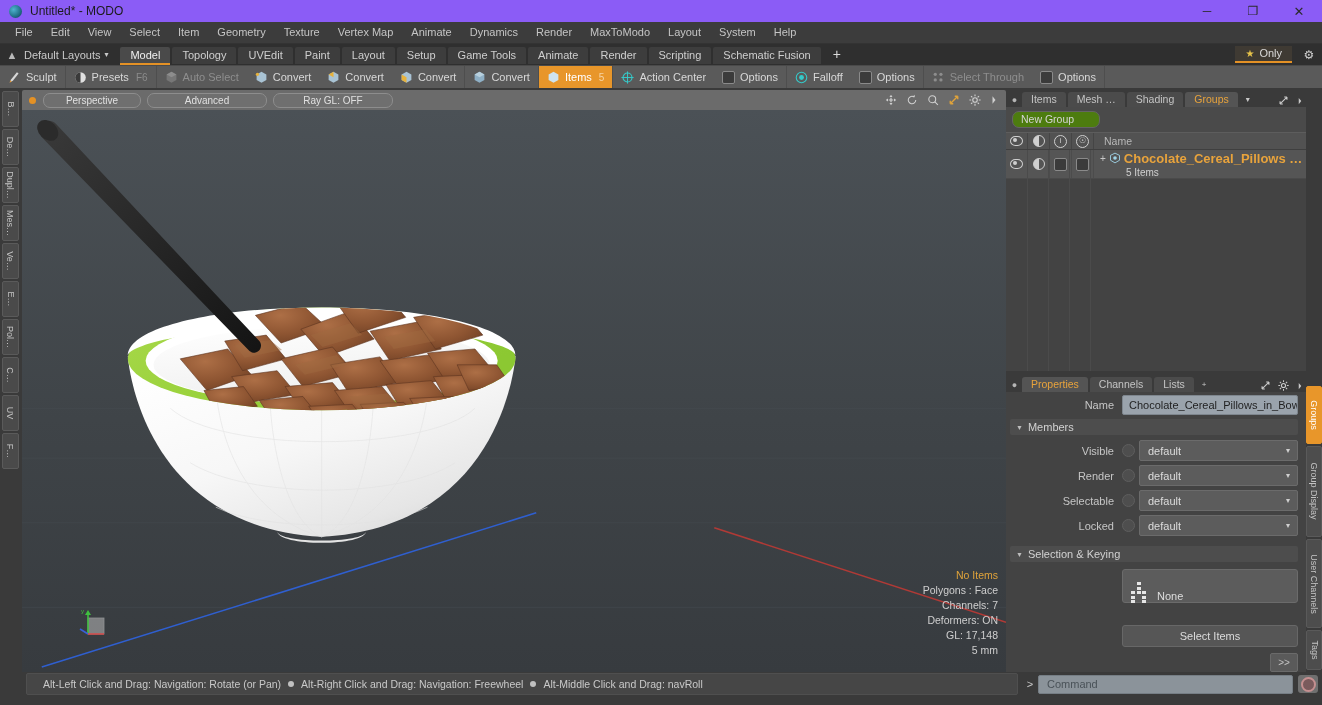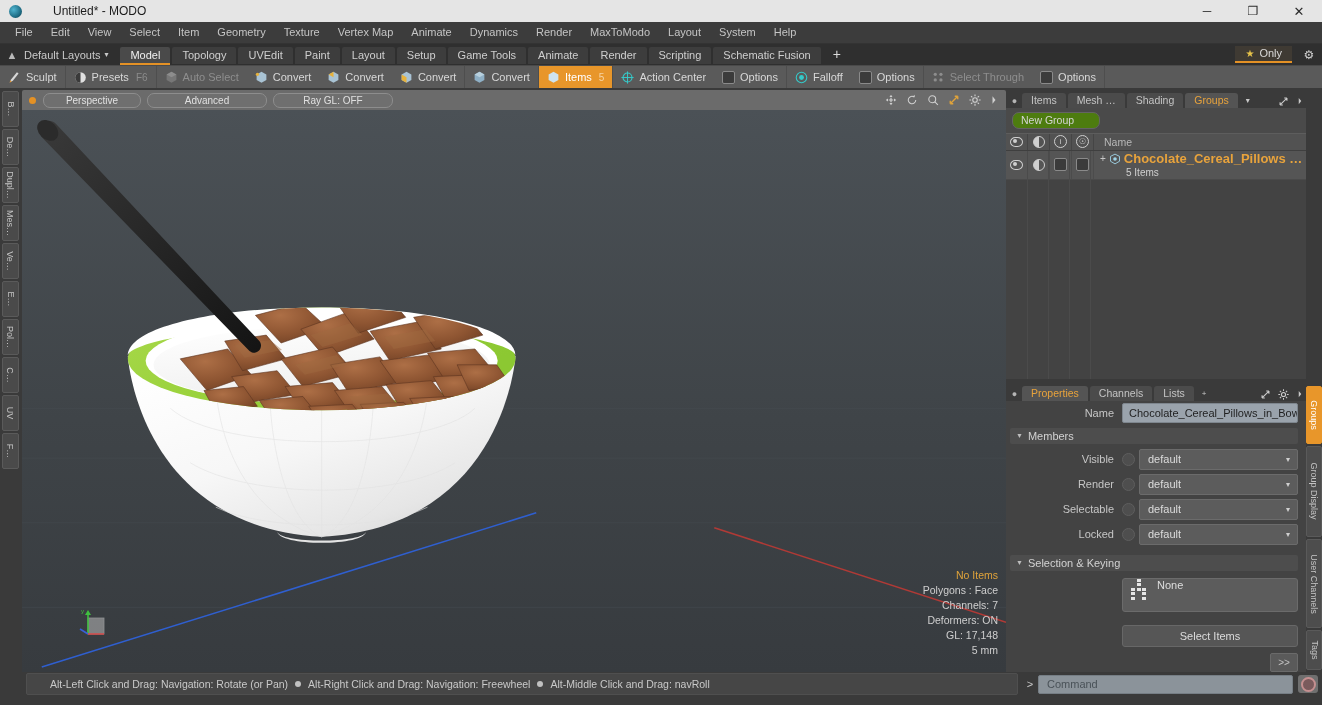--- a/index.html
+++ b/index.html
@@ -6,21 +6,21 @@
   body{
     width:1322px;height:705px;overflow:hidden;
     background:#3a3a3a;
     font-family:"Liberation Sans","DejaVu Sans",sans-serif;
     font-size:11px;color:#c8c8c8;
     -webkit-font-smoothing:antialiased;
   }
   .app{position:relative;width:1322px;height:705px;}
 
   
-  .titlebar{height:22px;background:#e5e5e5;display:flex;align-items:center;position:relative;gap:23px;}
+  .titlebar{height:22px;background:#8b5cf6;display:flex;align-items:center;position:relative;}
   .title-icon{width:13px;height:13px;border-radius:50%;
     background:radial-gradient(circle at 35% 35%,#4fb3cf 0%,#1f6e86 60%,#0d3a48 100%);
     margin-left:9px;margin-right:8px;flex:none;}
   .title-text{color:#1b1b1b;font-size:12px;}
   .winbtns{position:absolute;right:0;top:0;height:22px;display:flex;}
   .winbtn{width:46px;height:22px;display:flex;align-items:center;justify-content:center;color:#2b2b2b;font-size:12px;}
   .winbtn.close{font-size:13px;}
 
   
   .menubar{height:21px;background:#3c3c3c;display:flex;align-items:center;padding-left:6px;border-bottom:1px solid #333;}
@@ -116,43 +116,43 @@
   .plabel{width:108px;text-align:right;padding-right:8px;color:#c6c6c6;font-size:11px;}
   .pfield{flex:1;height:18px;background:#9aa3ac;border:1px solid #7e868e;border-radius:2px;
      color:#1f1f1f;font-size:11px;line-height:18px;padding-left:6px;margin-right:8px;overflow:hidden;white-space:nowrap;text-align:center;}
   .pdrop{flex:1;height:19px;background:#5c5c5c;border:1px solid #6b6b6b;border-radius:2px;
      display:flex;align-items:center;color:#dcdcdc;font-size:11px;padding-left:8px;margin-right:8px;position:relative;}
   .pdrop .dcaret{position:absolute;right:7px;color:#cfcfcf;font-size:8px;}
   .pdot{width:11px;height:11px;border-radius:50%;background:#4e4e4e;border:1px solid #5e5e5e;margin-right:4px;flex:none;}
   .section{height:16px;background:#4d4d4d;display:flex;align-items:center;color:#d2d2d2;font-size:11px;
      margin:2px 8px 3px 4px;padding-left:6px;border-radius:2px;}
   .sec-caret{font-size:7px;margin-right:5px;color:#bdbdbd;}
-  .nonebox{height:32px;background:#5c5c5c;border:1px solid #6b6b6b;border-radius:3px;display:flex;align-items:flex-start;
-     margin:4px 8px 7px 116px;color:#dedede;font-size:11px;}
+  .nonebox{height:32px;background:#5c5c5c;border:1px solid #6b6b6b;border-radius:3px;display:flex;align-items:flex-end;
+     margin:4px 8px 16px 116px;color:#dedede;font-size:11px;}
   .dotgrid{width:18px;height:20px;margin:0 8px 0 8px;display:grid;grid-template-columns:repeat(3,4px);
      grid-template-rows:repeat(5,3px);gap:1.5px;}
   .dotgrid i{background:#e6e6e6;display:block;}
   .dotgrid i.off{background:transparent;}
   .selbtn{height:20px;background:#565656;border:1px solid #676767;border-radius:3px;
      margin:6px 8px 0 116px;display:flex;align-items:center;justify-content:center;color:#dcdcdc;font-size:11px;}
   .chev{height:17px;width:26px;background:#5a5a5a;border:1px solid #6a6a6a;border-radius:2px;
      margin:6px 8px 0 auto;display:flex;align-items:center;justify-content:center;color:#c2c2c2;font-size:10px;}
 
   
   .rstrip{width:16px;background:#3a3a3a;display:flex;flex-direction:column;align-items:center;padding-top:0;}
   .rtab{width:14px;background:#4d4d4d;border:1px solid #5a5a5a;border-radius:2px;margin-bottom:2px;
      display:flex;align-items:center;justify-content:center;overflow:hidden;}
   .rtab span{transform:rotate(90deg);white-space:nowrap;font-size:9px;color:#c4c4c4;}
   .rtab.active{background:#e8962a;border-color:#e8962a;}
   .rtab.active span{color:#ffffff;}
 
   
   .statusbar{height:24px;background:#3a3a3a;display:flex;align-items:center;}
   .sb-left{flex:1;height:20px;background:#464646;border:1px solid #4f4f4f;border-radius:2px;
-     margin-left:26px;display:flex;align-items:center;padding-left:23px;color:#c9c9c9;font-size:10.5px;}
+     margin-left:26px;display:flex;align-items:center;padding-left:16px;color:#c9c9c9;font-size:10.5px;}
   .sb-sep{display:inline-block;width:6px;height:6px;border-radius:50%;background:#c0c0c0;margin:0 7px;}
   .sb-right{width:300px;display:flex;align-items:center;height:22px;padding-left:4px;}
   .sb-arrow{width:16px;text-align:center;color:#c9c9c9;font-size:11px;}
   .cmdbox{flex:1;height:17px;background:#8b939a;border:1px solid #767e85;border-radius:2px;
      color:#4a5258;font-size:11px;line-height:17px;padding-left:8px;}
   .recbtn{width:20px;height:18px;margin:0 4px 0 5px;border-radius:3px;background:#6f6f6f;
      display:flex;align-items:center;justify-content:center;}
   .recdot{width:11px;height:11px;border-radius:50%;border:2px solid #c58f90;background:#7a5a5c;}
 </style>
 </head>

